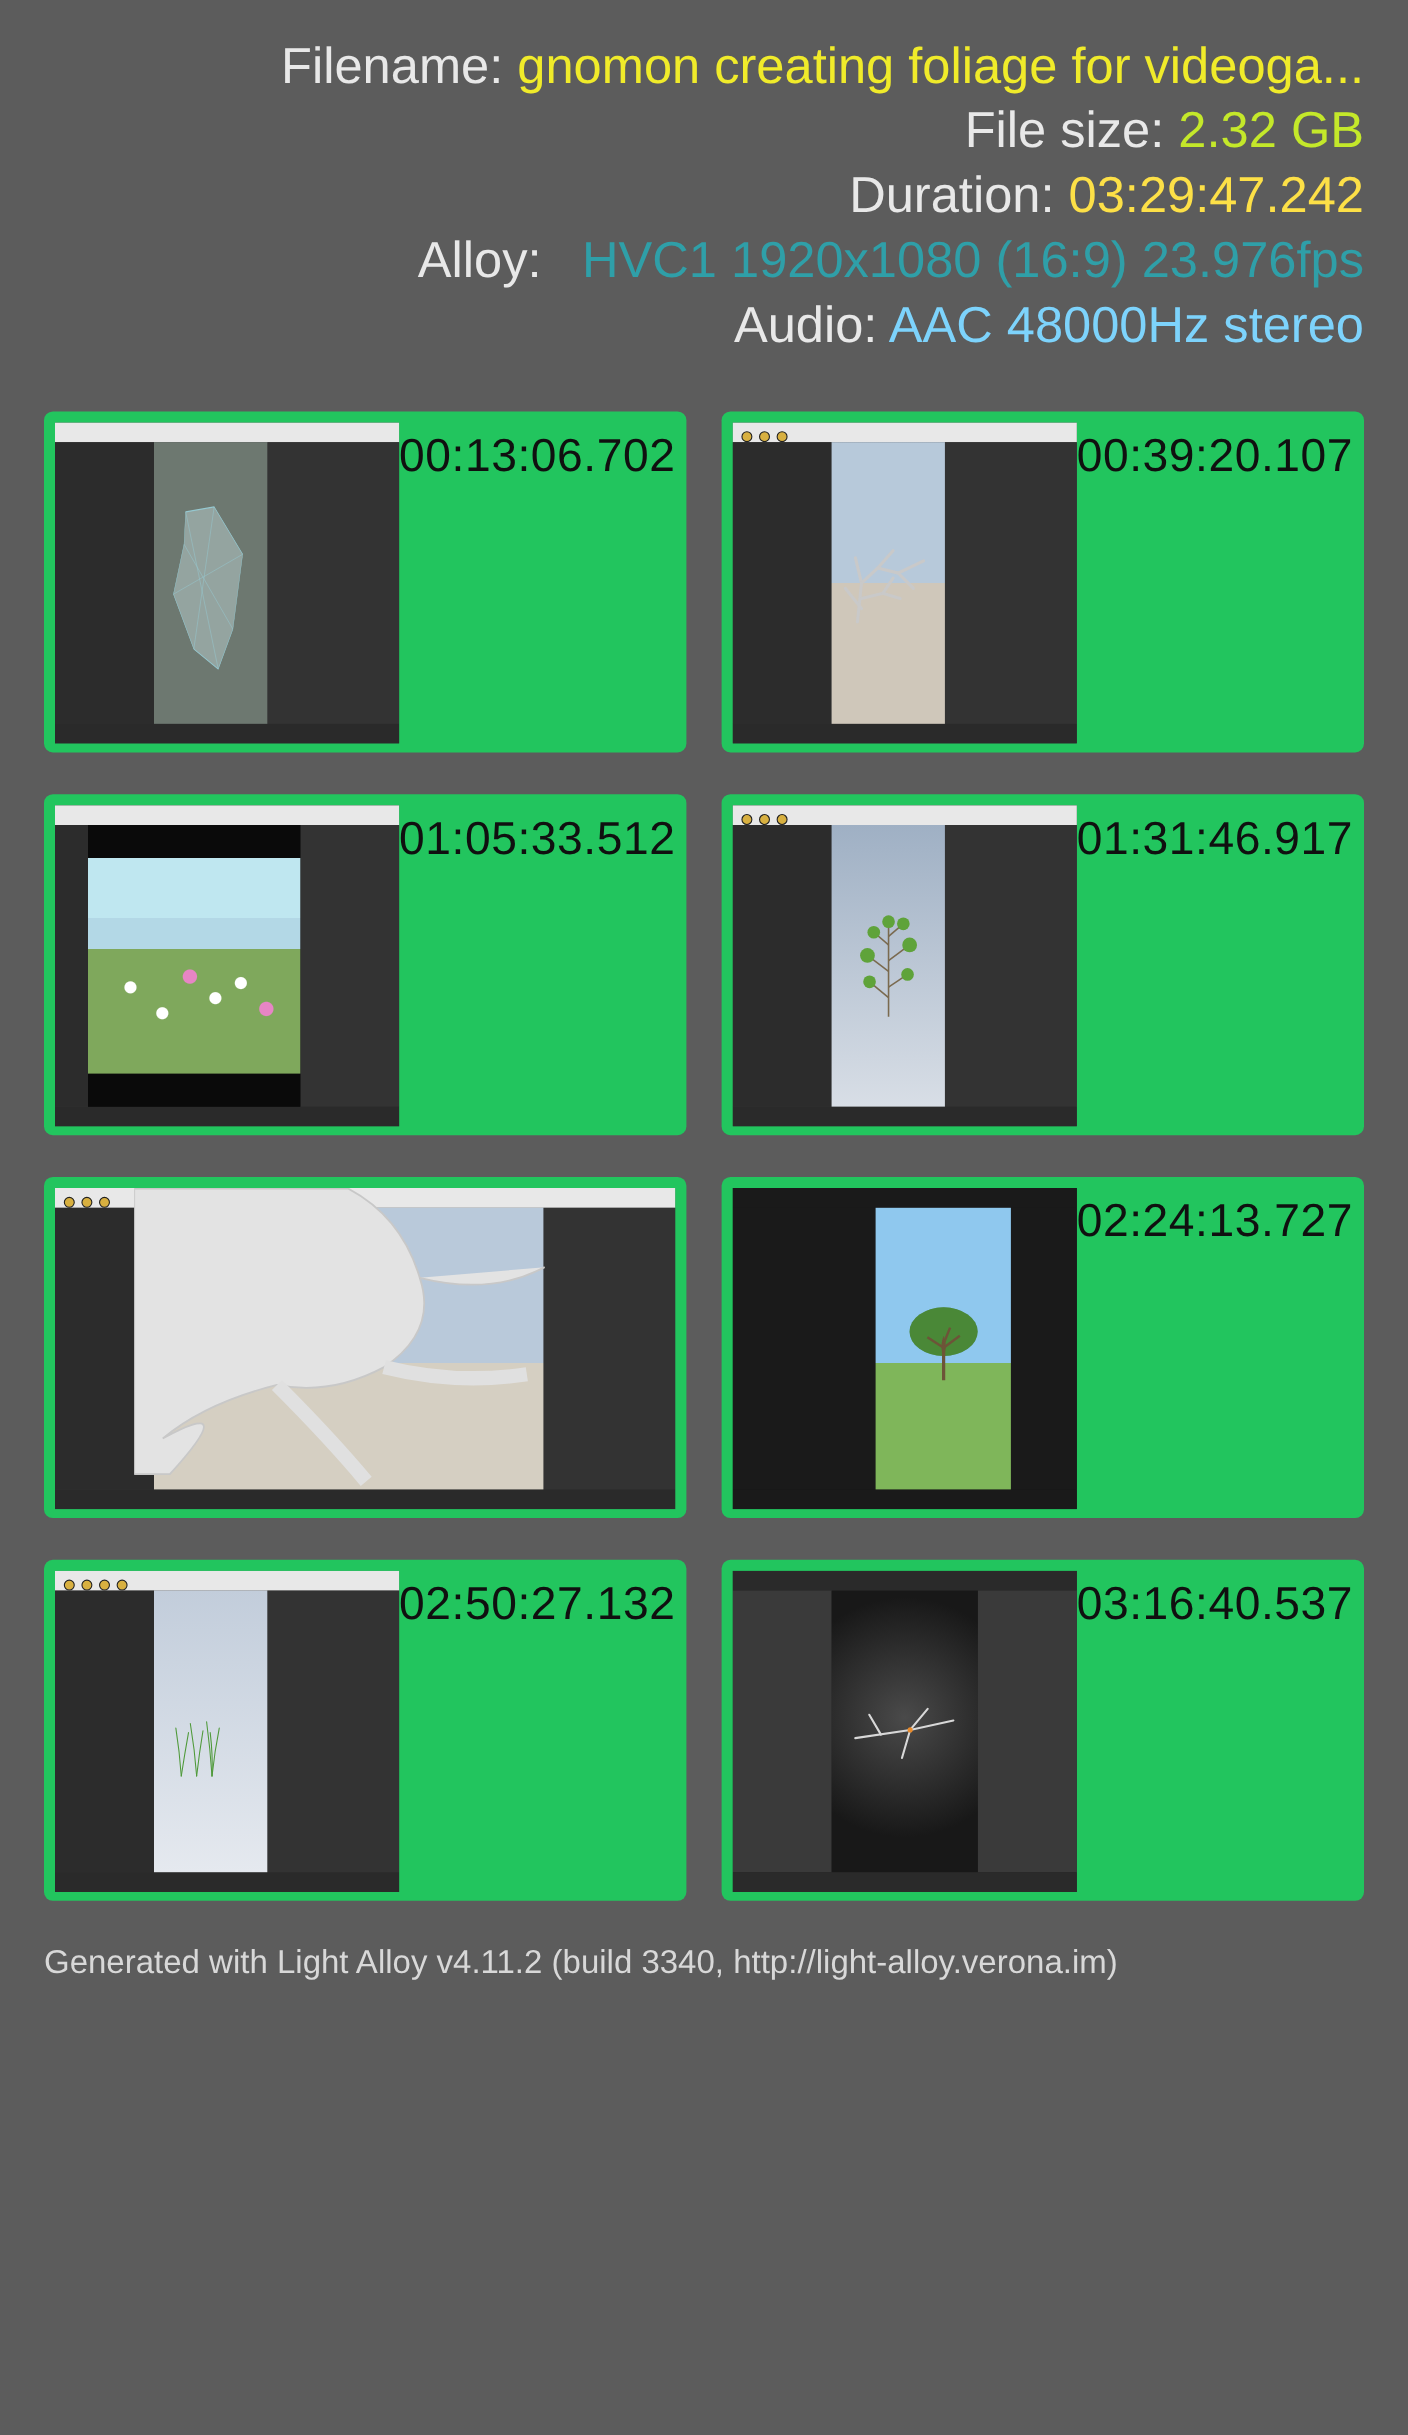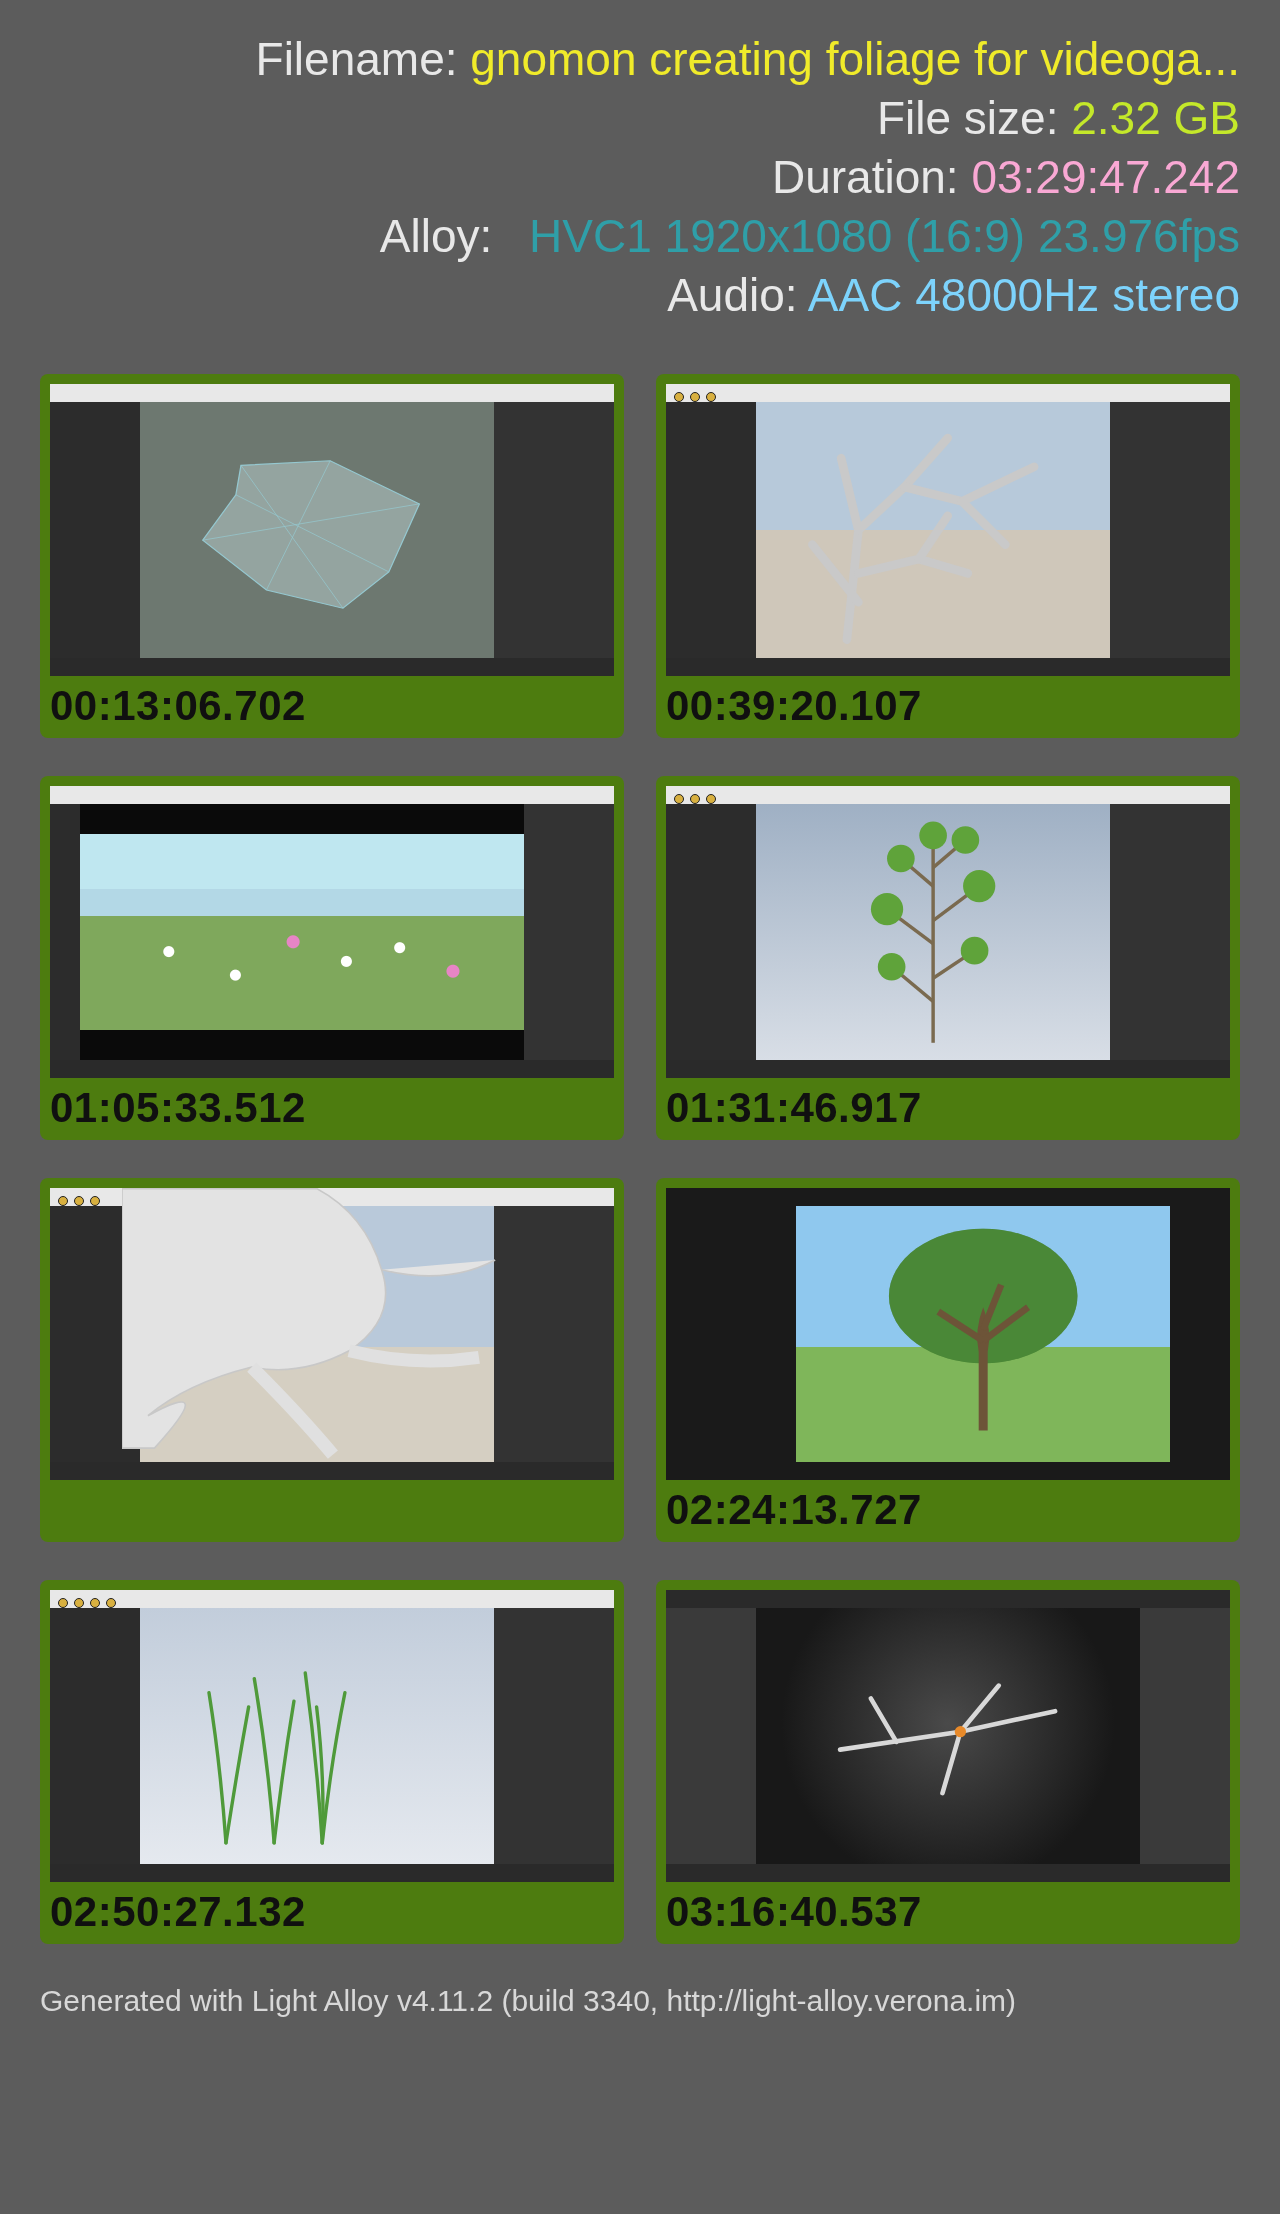--- a/index.html
+++ b/index.html
@@ -20,36 +20,35 @@
     .meta-row {
       font-size: 46px;
       line-height: 1.28;
       white-space: nowrap;
       overflow: hidden;
       text-overflow: ellipsis;
     }
     .meta-label { color: #e8e8e8; }
     .val-yellow { color: #f0eb2a; }
     .val-greenyellow { color: #c4e82a; margin-top: 17px; }
-    .val-green { color: #f9a8d4; }
+    .val-green { color: #fde047; }
     .val-teal { color: #2f9fa8; margin-left: 24px; }
     .val-orange { color: #7dd3fc; margin-top: 13px; }
 
     .thumb-grid {
       display: grid;
       grid-template-columns: 1fr 1fr;
       gap: 38px 32px;
     }
     .thumb-card {
-      background: #4d7c0f;
+      background: #22c55e;
       border-radius: 8px;
       padding: 10px 10px 8px 10px;
       display: flex;
-      flex-direction: column;
-      font-weight: bold;
+      flex-direction: row;
     }
     .thumb-img {
       width: 100%;
       height: 292px;
       border-radius: 0;
       overflow: hidden;
       position: relative;
       display: block;
     }
     .thumb-ts {

